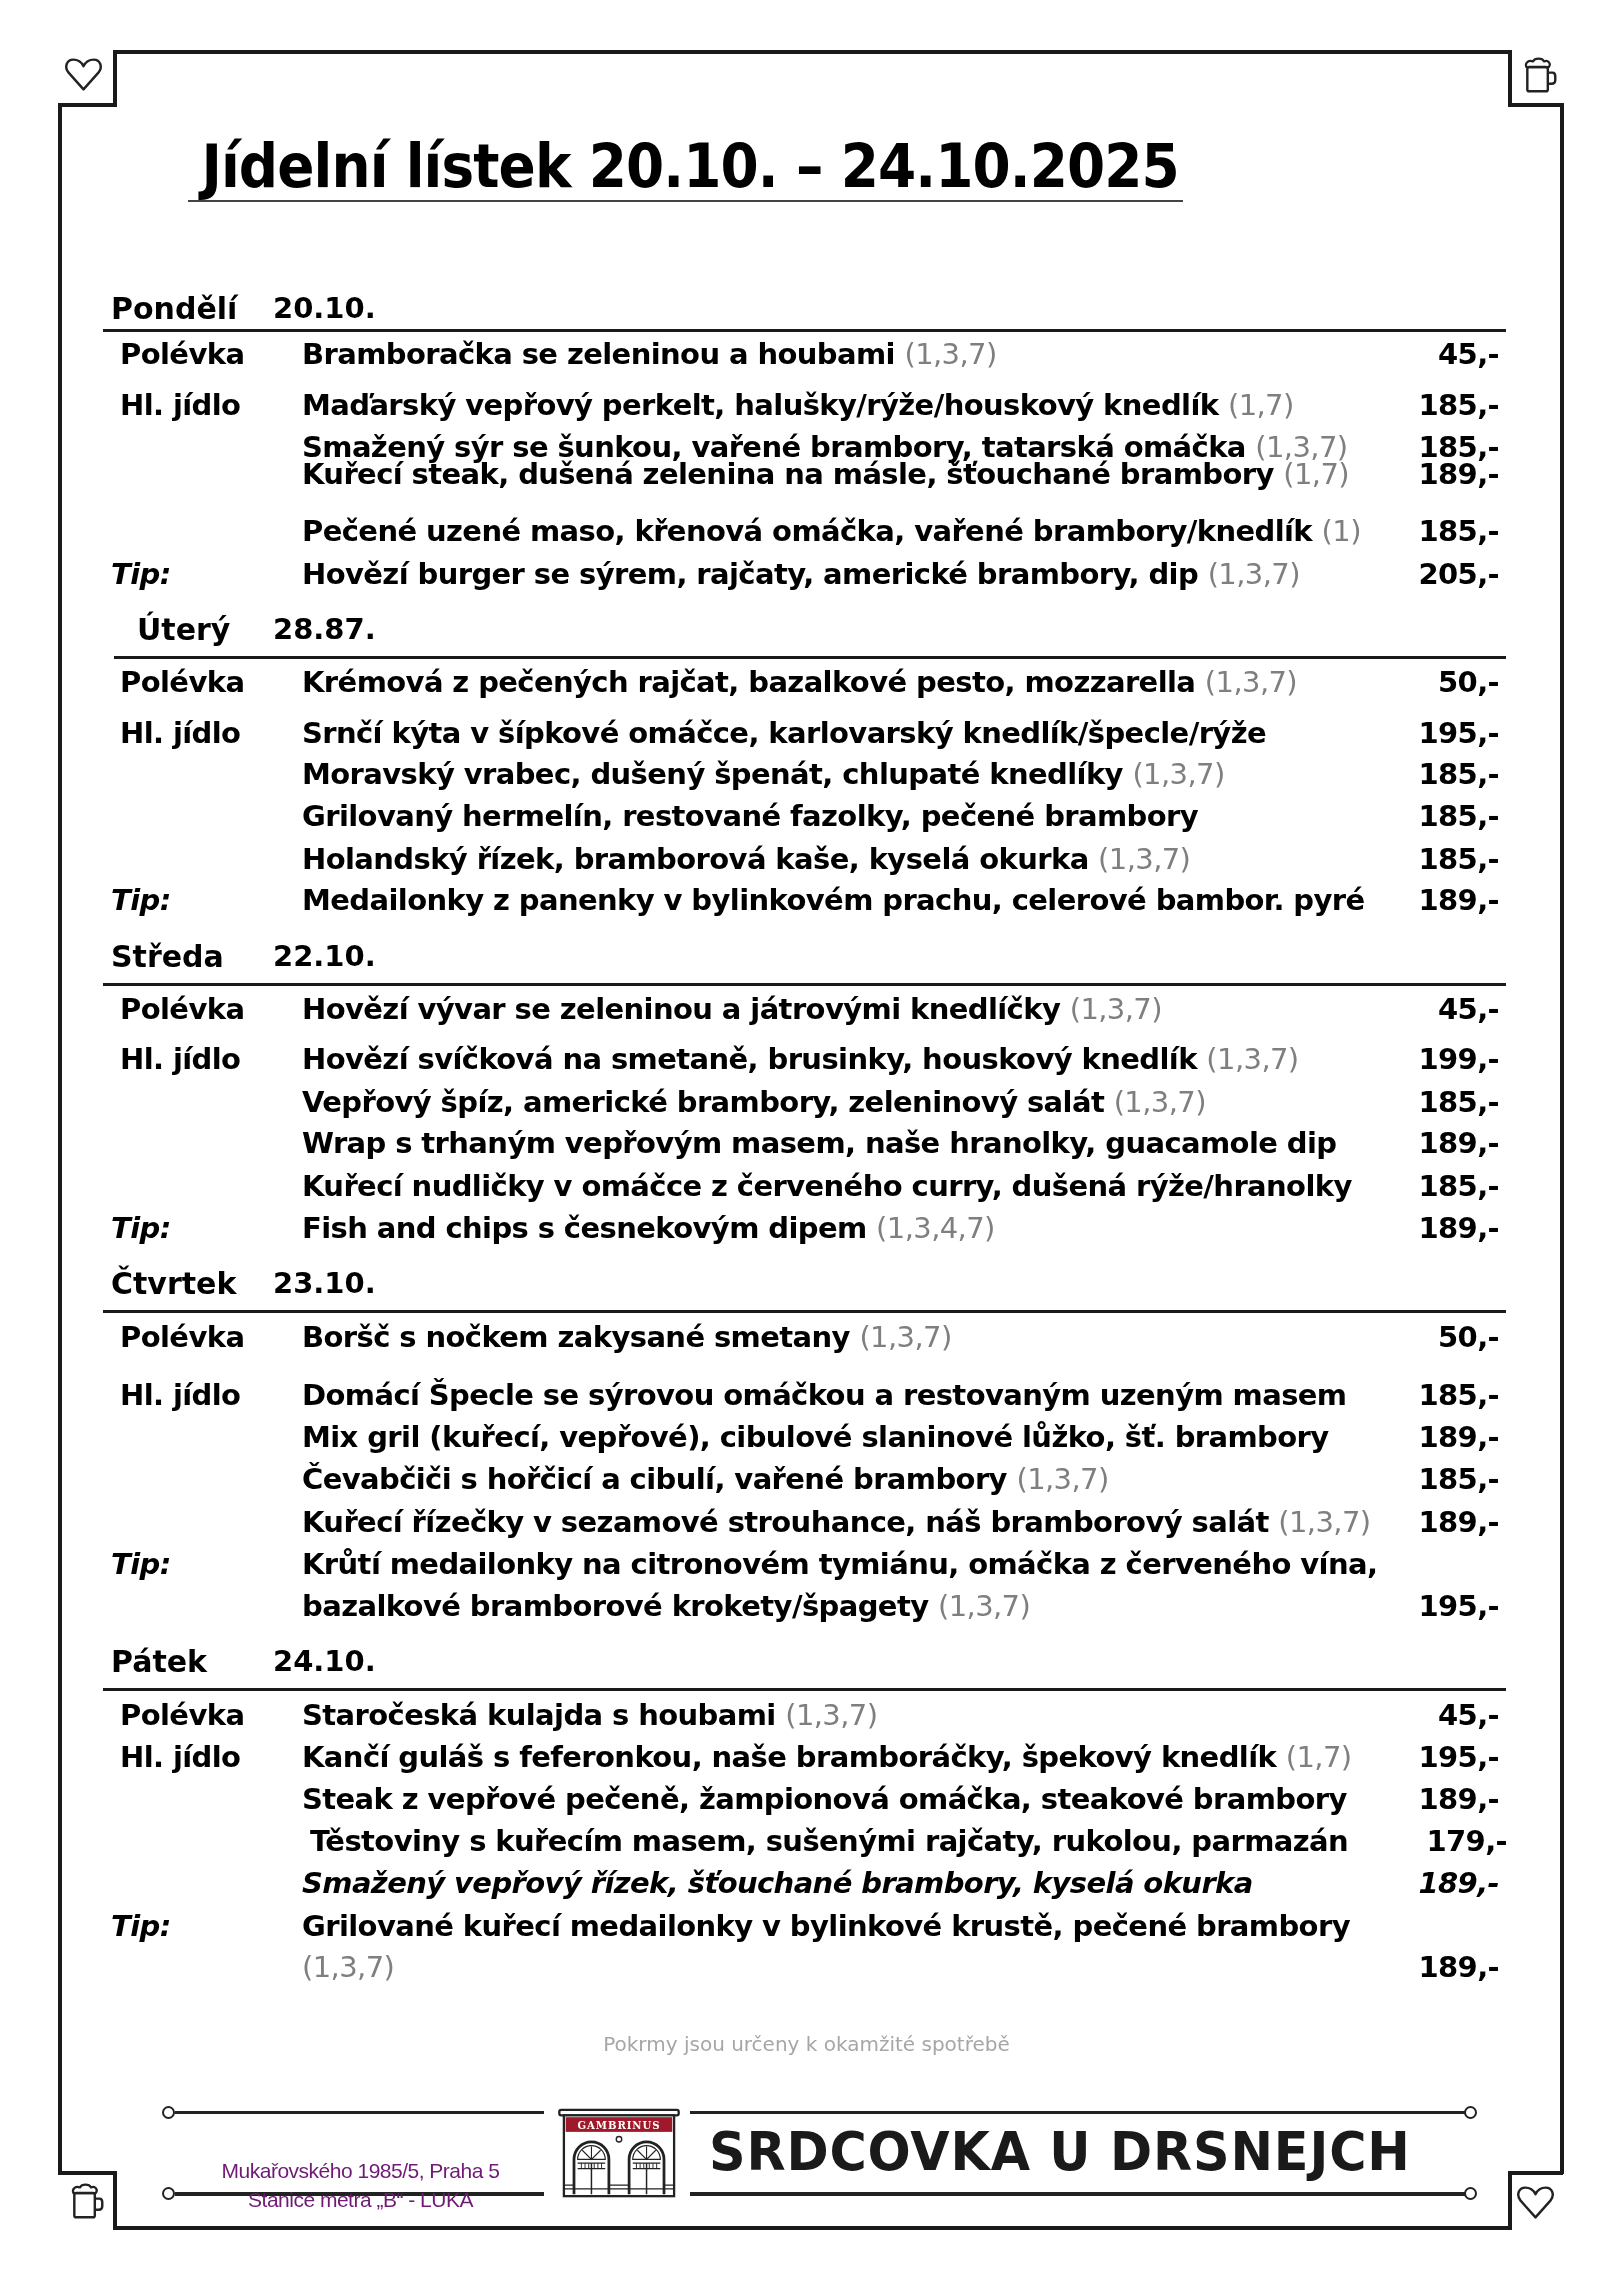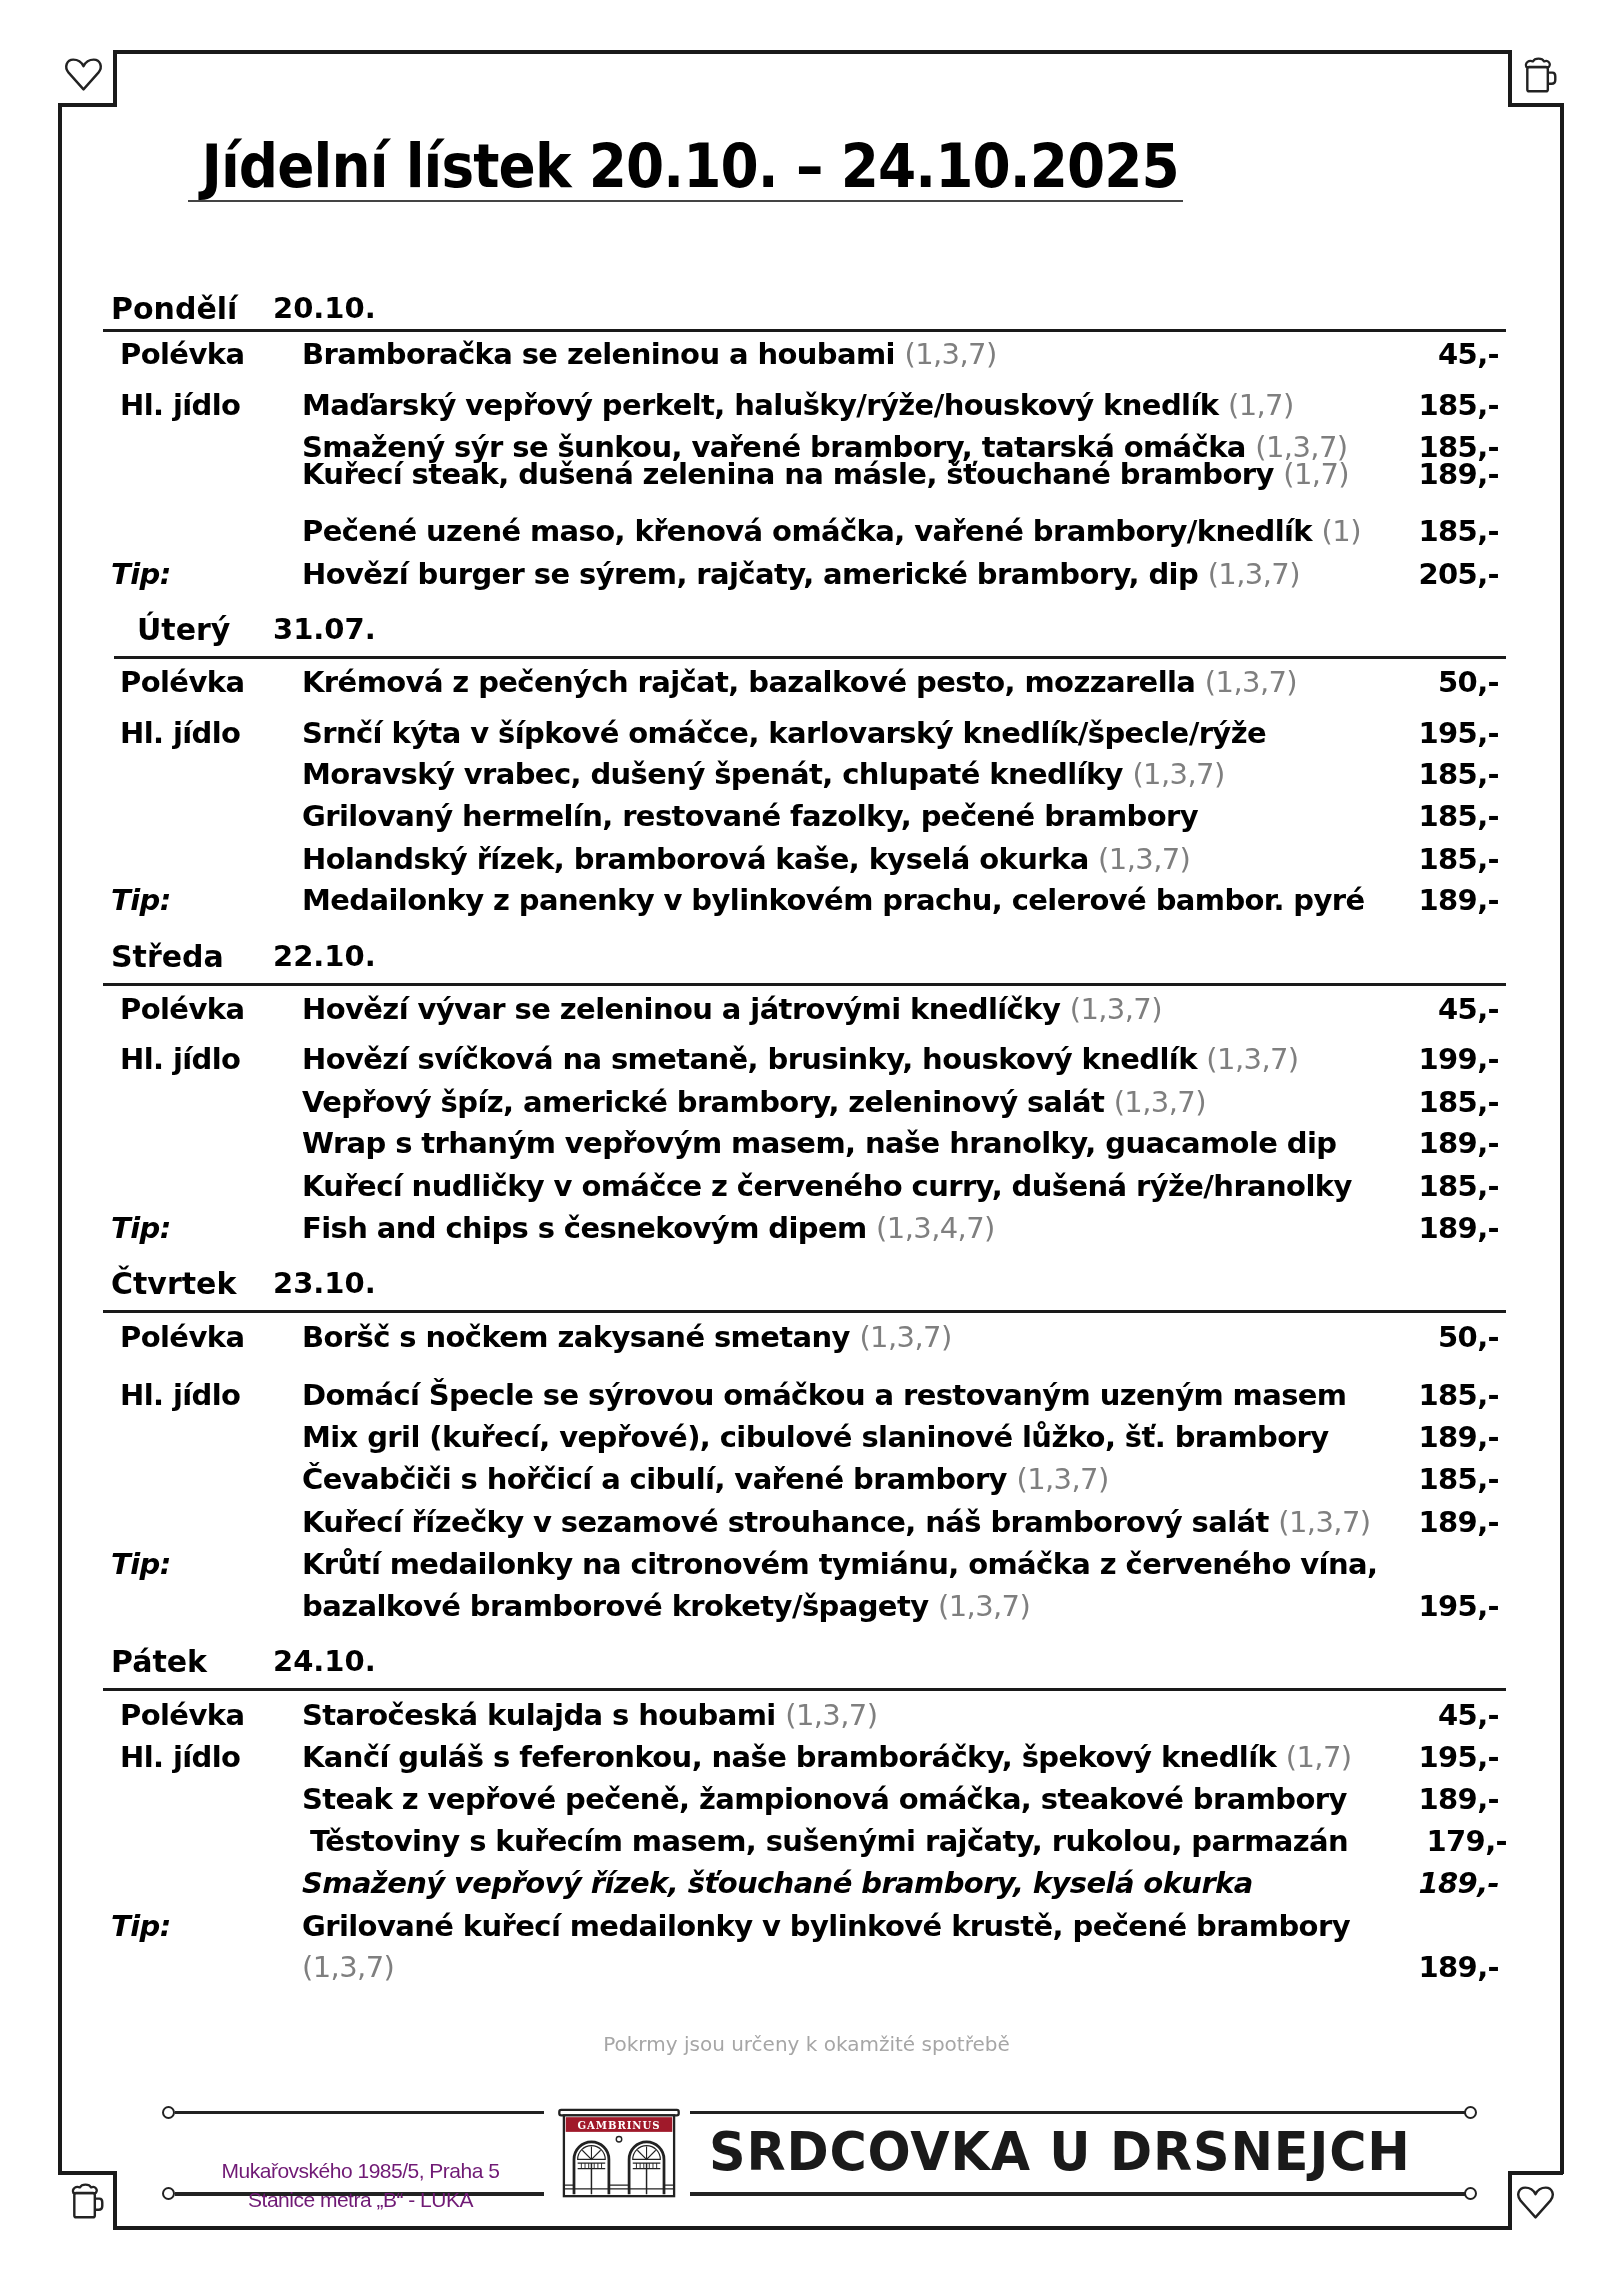--- a/index.html
+++ b/index.html
@@ -105,21 +105,21 @@
       <span class="dish"><span>Pečené uzené maso, křenová omáčka, vařené brambory/knedlík</span> <span class="allergen">(1)</span></span>
       <span class="price">185,-</span>
     </div>
     <div class="row" style="top: 554px;">
       <span class="cat tip">Tip:</span>
       <span class="dish"><span>Hovězí burger se sýrem, rajčaty, americké brambory, dip</span> <span class="allergen">(1,3,7)</span></span>
       <span class="price">205,-</span>
     </div>
     <div class="day-header" style="top: 609px; left: 137px;">
       <span class="day-name">Úterý</span>
-      <span class="day-date" style="left: 136px;">31.07.</span>
+      <span class="day-date" style="left: 136px;">28.87.</span>
     </div>
     <div class="day-divider" style="top: 656px; left: 114px; width: 1392px;"></div>
     <div class="row" style="top: 662px;">
       <span class="cat">Polévka</span>
       <span class="dish"><span>Krémová z pečených rajčat, bazalkové pesto, mozzarella</span> <span class="allergen">(1,3,7)</span></span>
       <span class="price">50,-</span>
     </div>
     <div class="row" style="top: 713px;">
       <span class="cat">Hl. jídlo</span>
       <span class="dish"><span>Srnčí kýta v šípkové omáčce, karlovarský knedlík/špecle/rýže</span></span>

